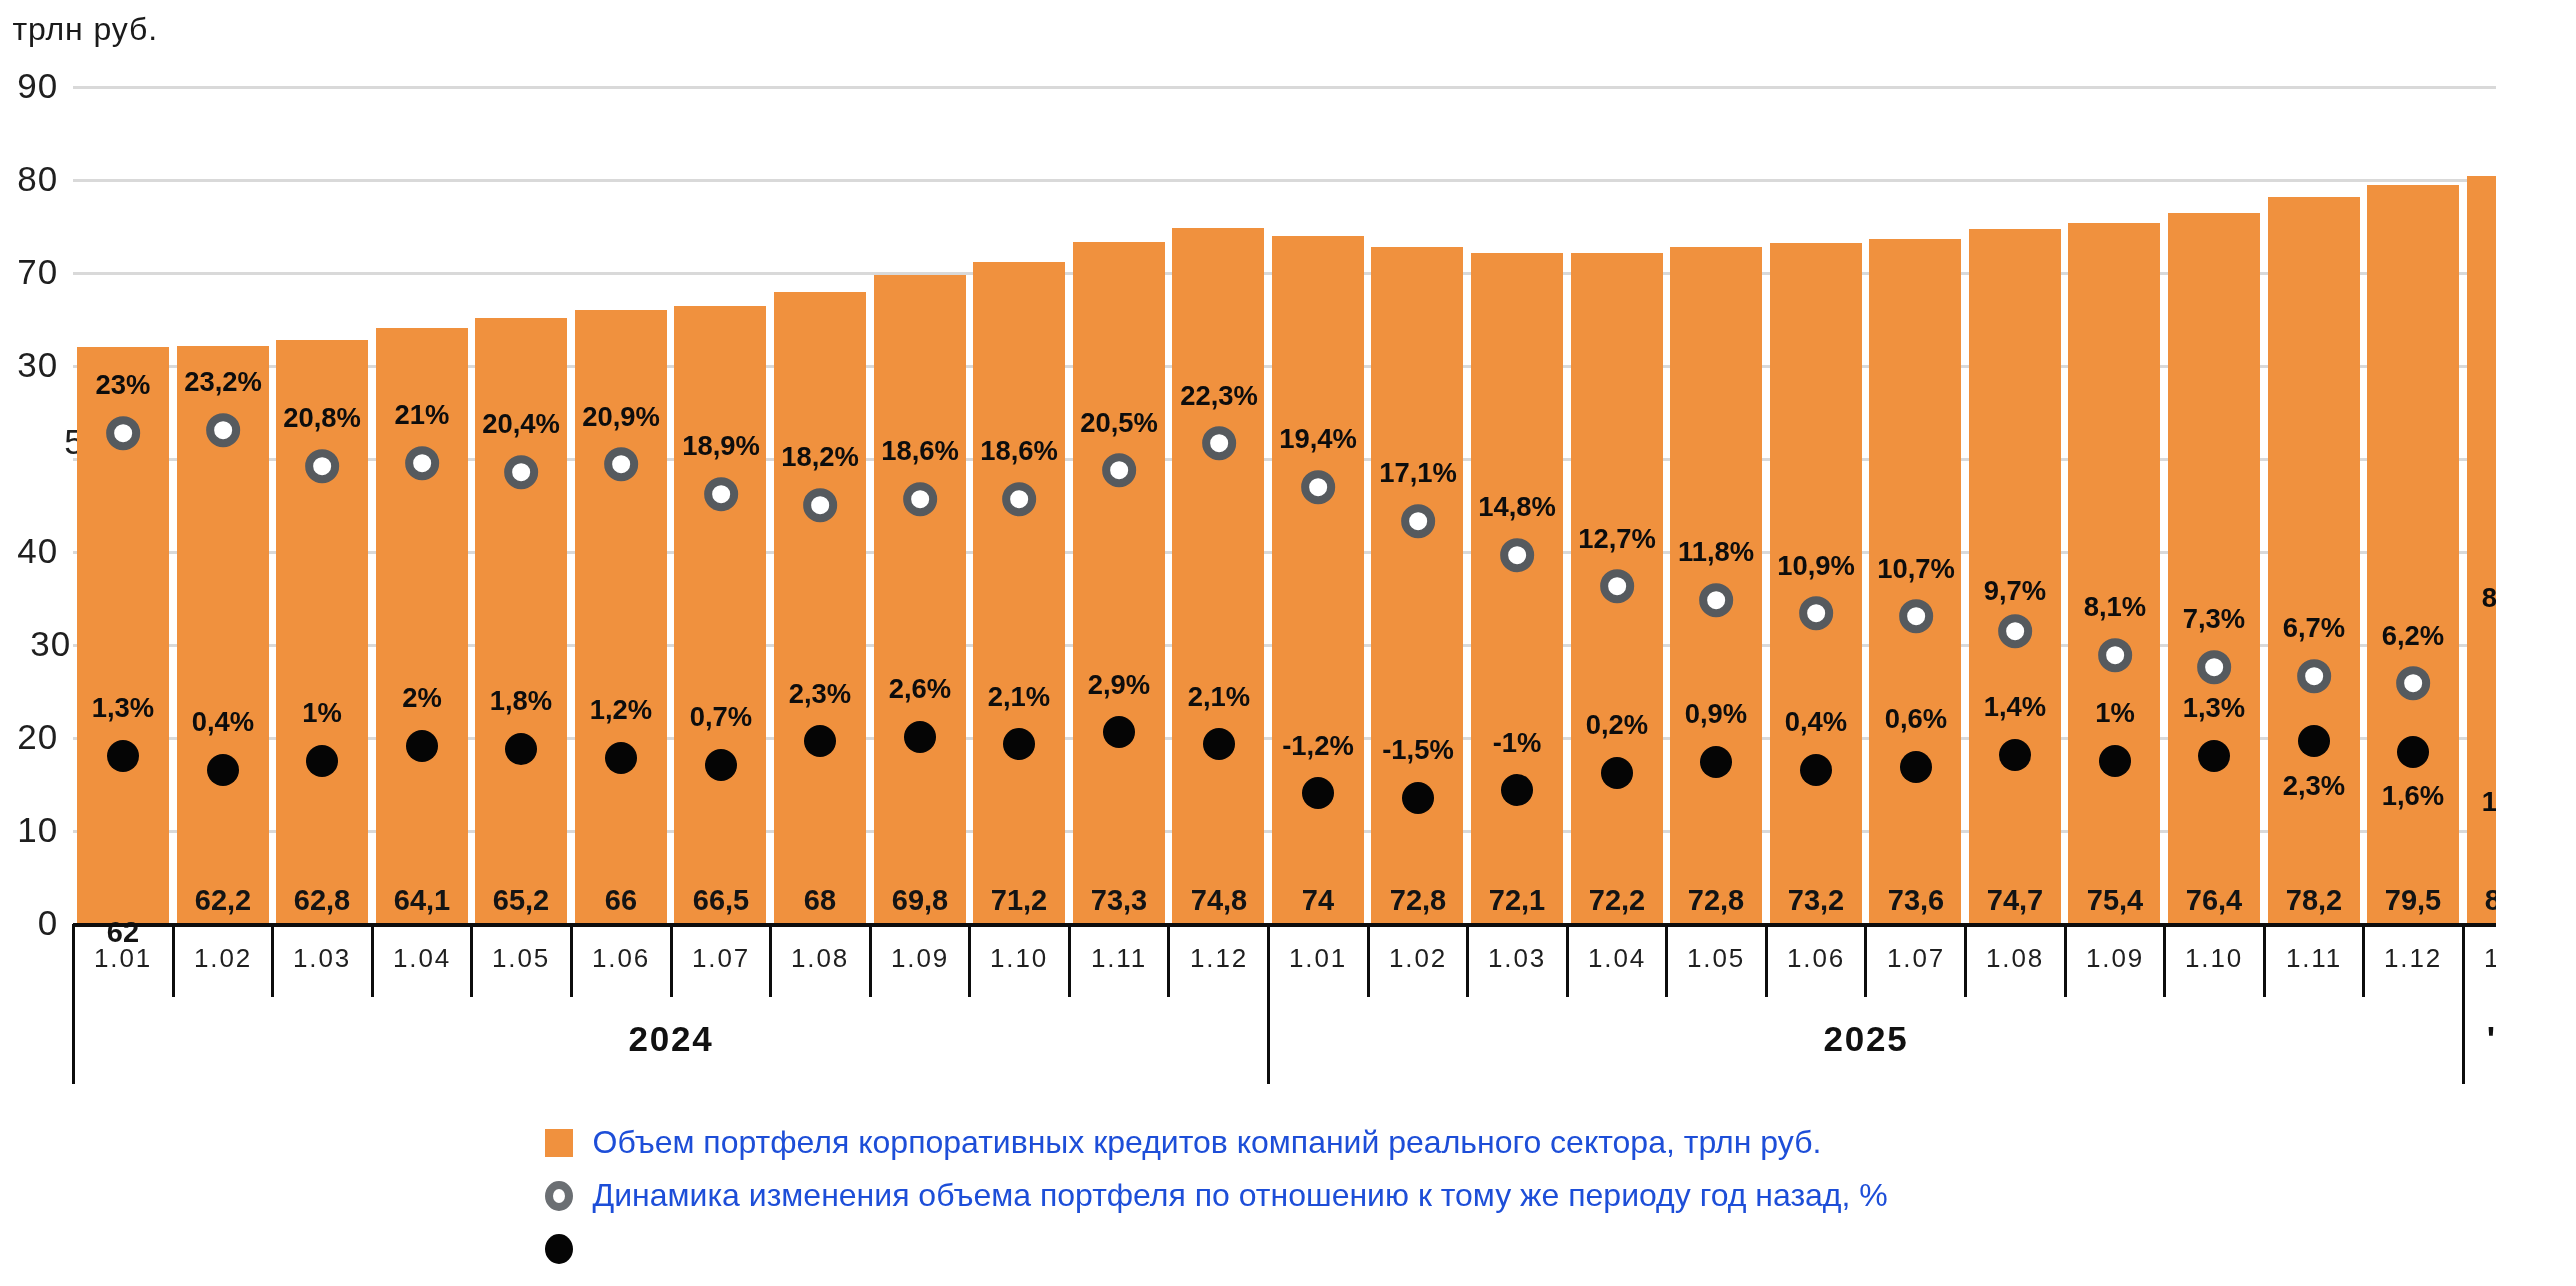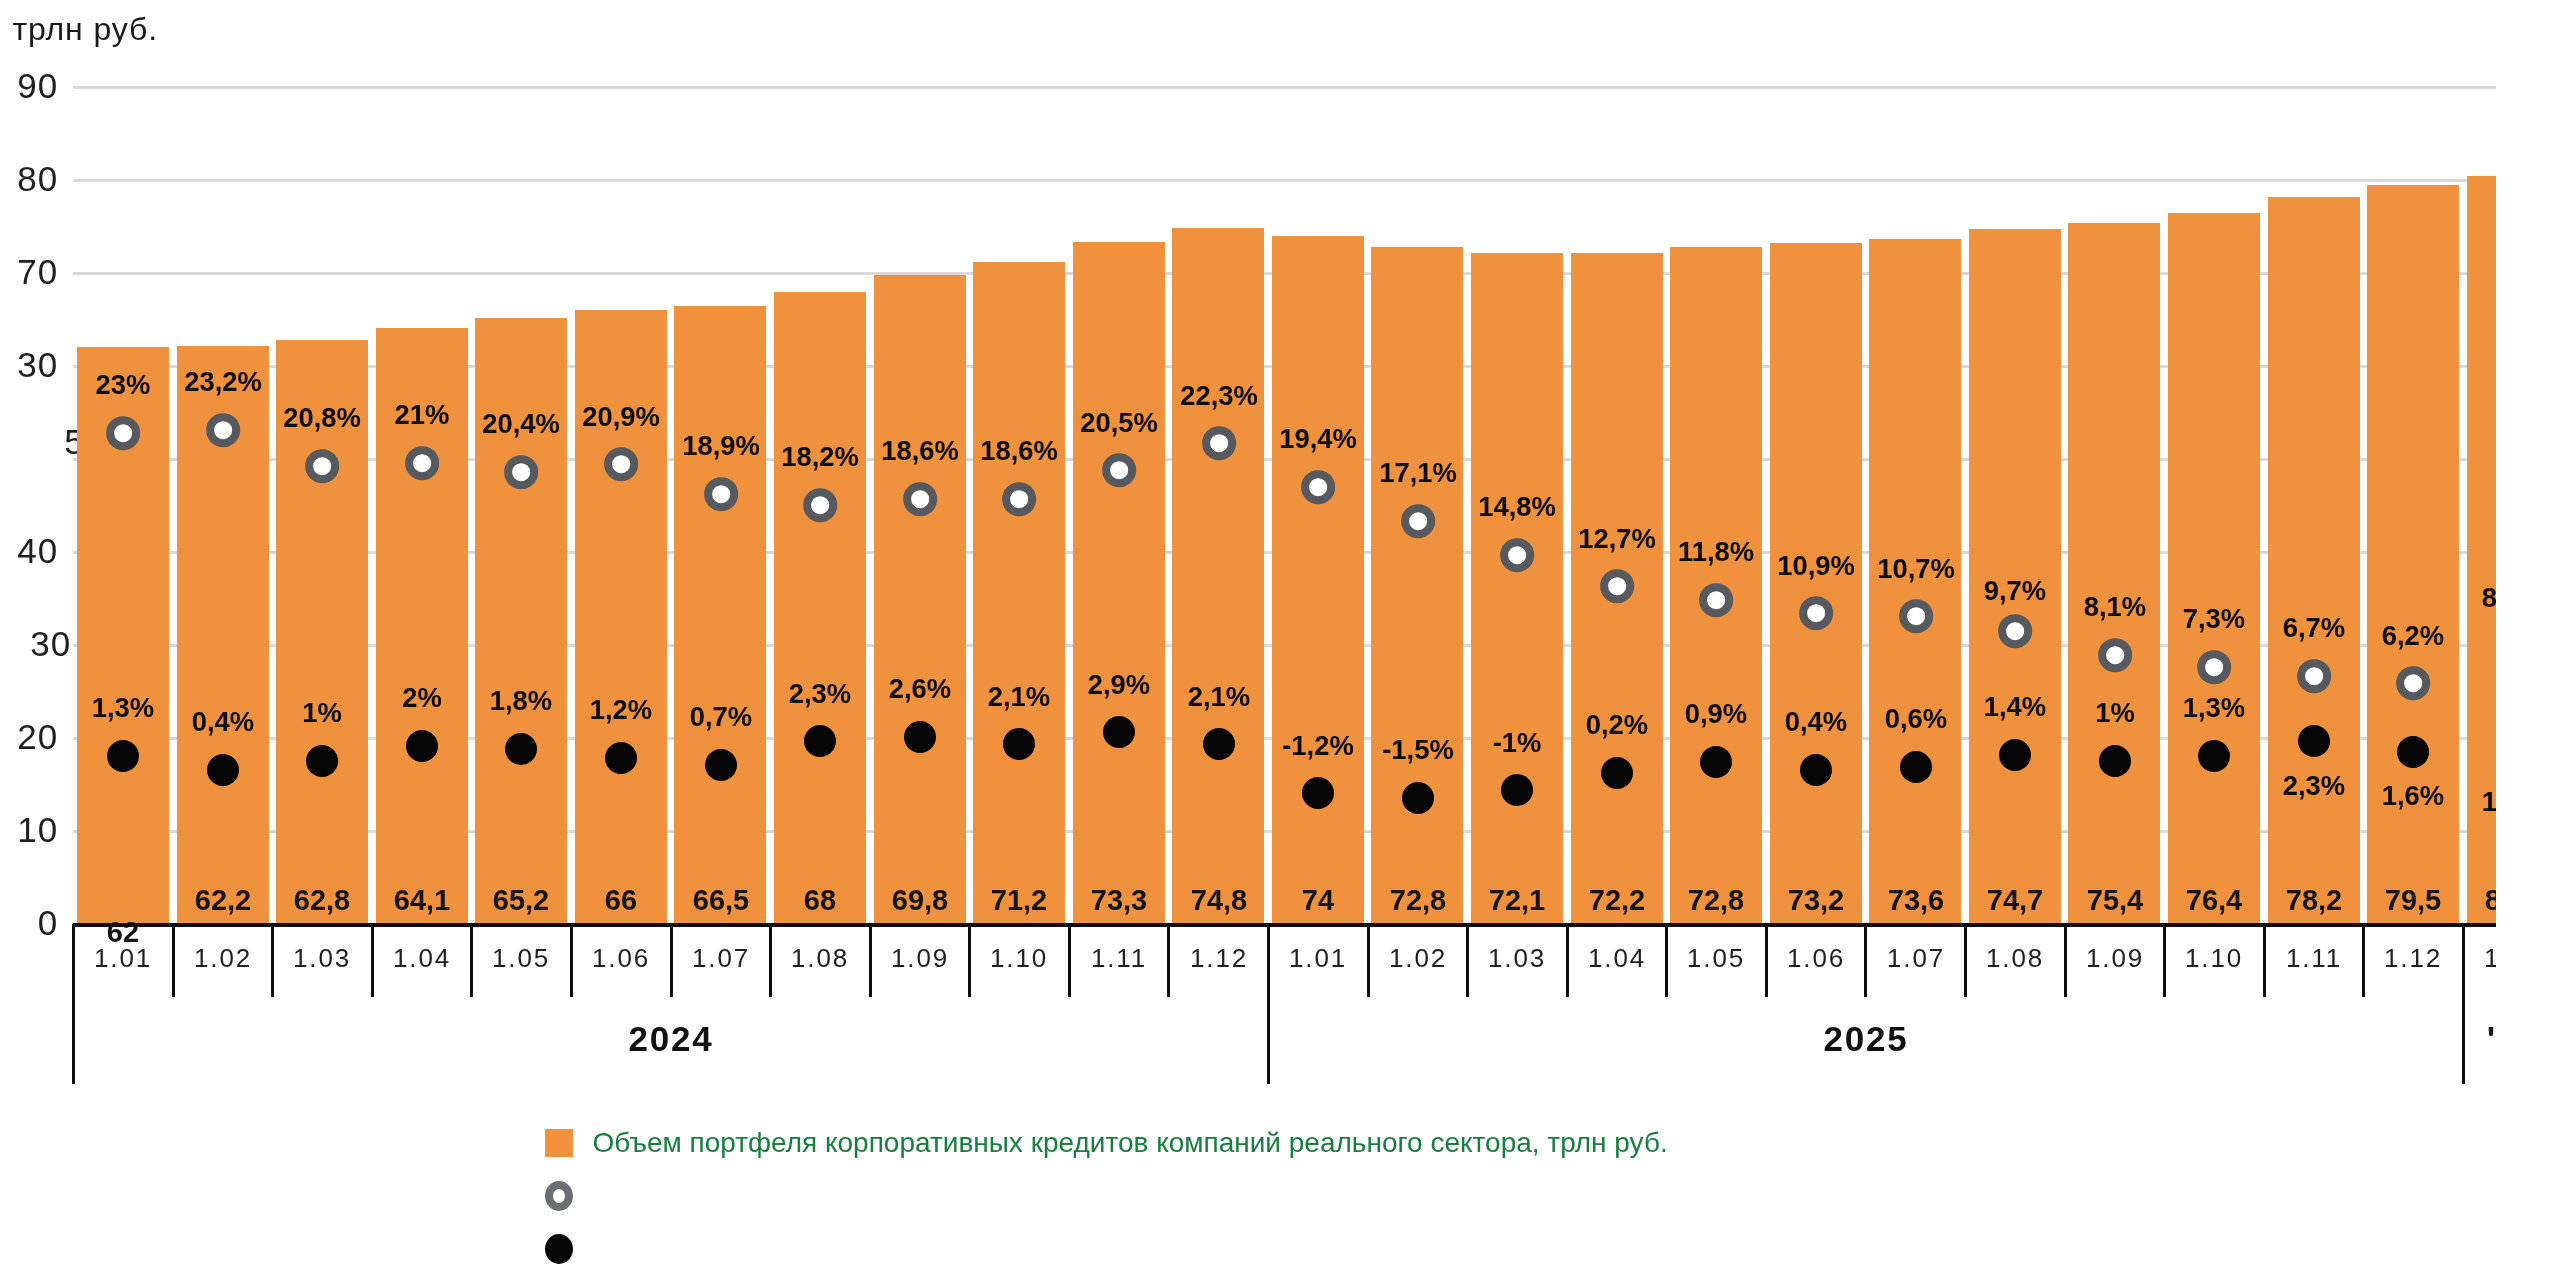--- a/index.html
+++ b/index.html
@@ -60,21 +60,21 @@
   .legend-icon{
     width:28px;height:28px;flex:0 0 28px;margin-right:19.5px;
   }
   .legend-square{background:#F0913E;}
   .legend-ring{
     box-sizing:border-box;width:30px;height:30px;border-radius:50%;
     background:#ffffff;border:8px solid #6b6f73;
   }
   .legend-dot{border-radius:50%;background:#050505;width:30px;height:30px;}
   .legend-text{
-    font-size:28px;color:#15803d;white-space:nowrap;
+    font-size:32px;color:#1d4ed8;white-space:nowrap;
   }
 </style>
 </head>
 <body>
 
 <div id="app">
   <div class="abs" id="y-title">трлн руб.</div>
   <div class="abs" id="plot">
       <div class="abs y-tick" style="left: 0px; top: 903px;">0</div>
       <div class="abs gridline" style="left: 73px; top: 830px; width: 2503px;"></div>
@@ -301,19 +301,20 @@
       <div class="abs year-label" style="left: 1866px; top: 1019px;">2025</div>
       <div class="abs year-label" style="left: 2513px; top: 1019px;">'26</div>
     </div>
   <div class="abs" id="legend">
     <div class="legend-row">
       <div class="legend-icon legend-square"></div>
       <div class="legend-text">Объем портфеля корпоративных кредитов компаний реального сектора, трлн руб.</div>
     </div>
     <div class="legend-row">
       <div class="legend-icon legend-ring"></div>
+      <div class="legend-text">Динамика изменения объема портфеля по отношению к тому же периоду год назад, %</div>
     </div>
     <div class="legend-row">
       <div class="legend-icon legend-dot"></div>
     </div>
   </div>
 </div>
 
 
 </body></html>

